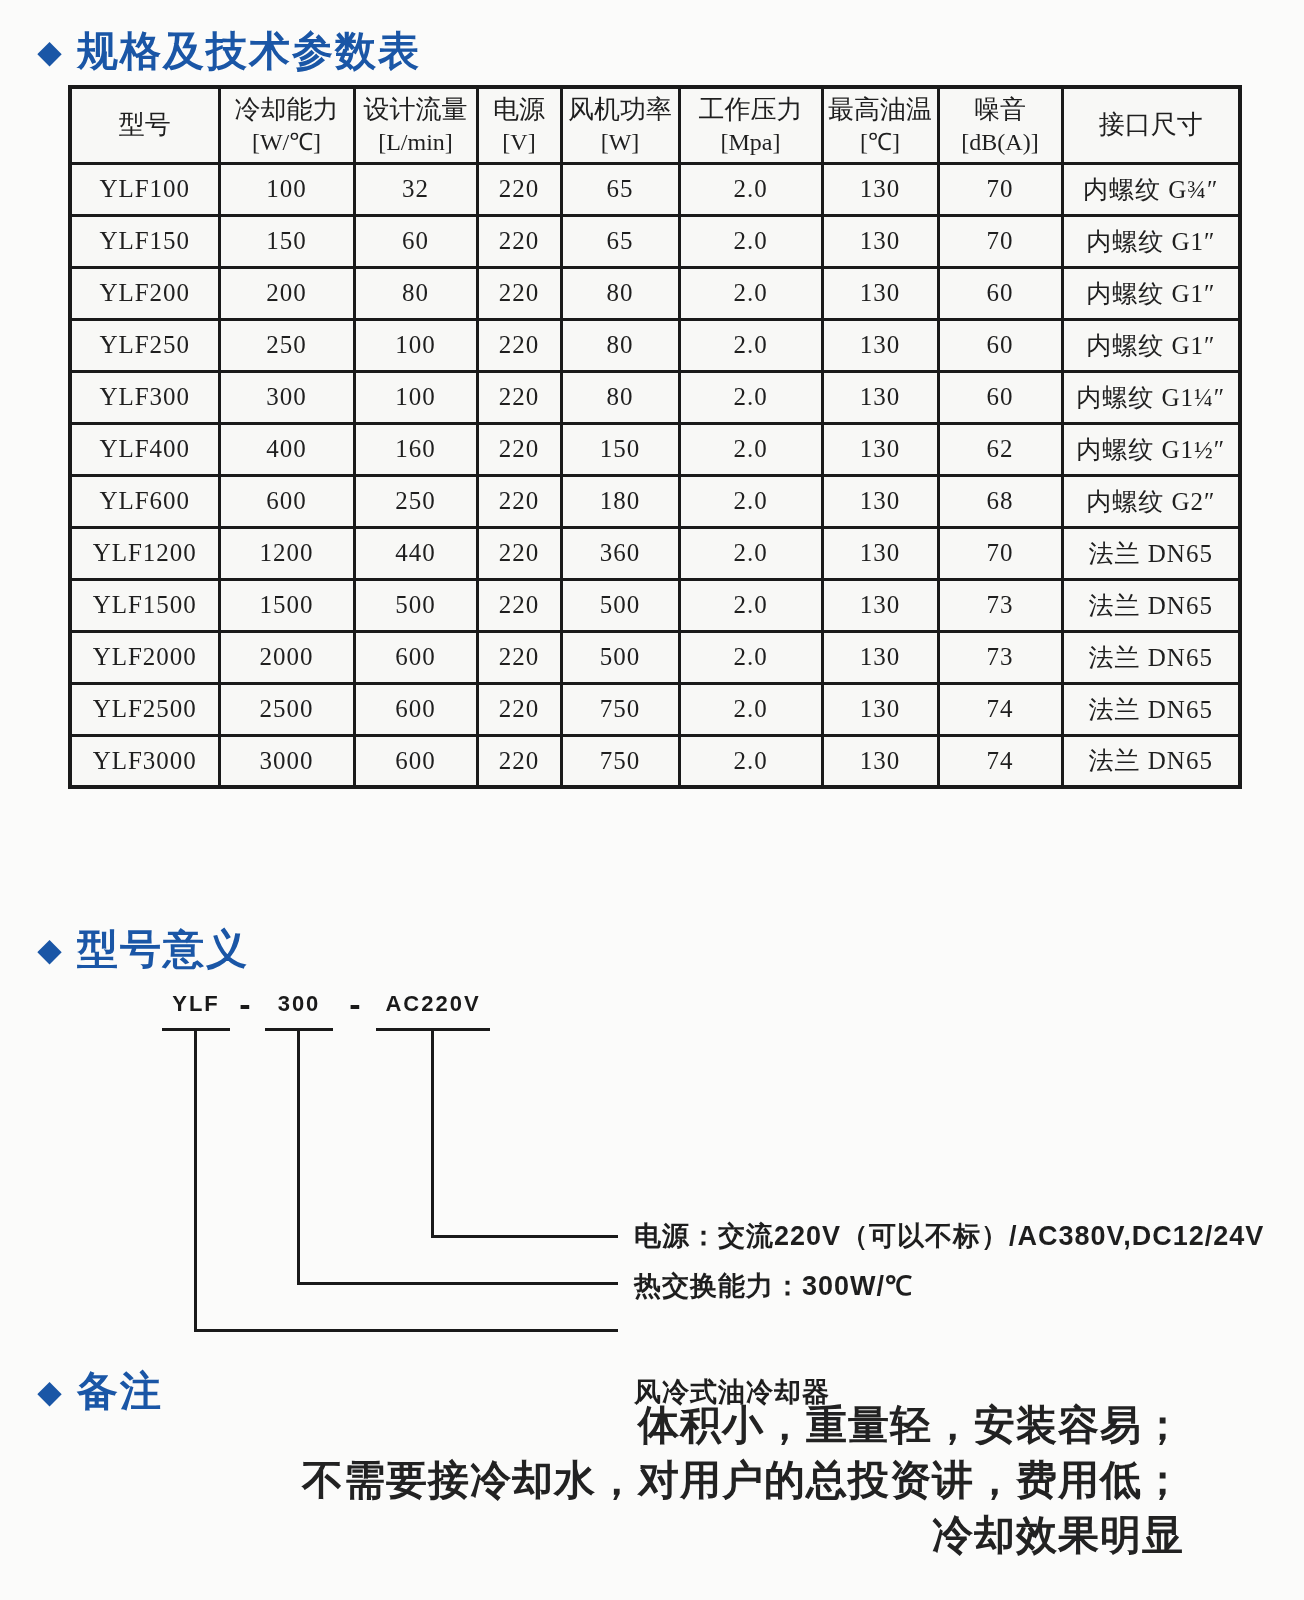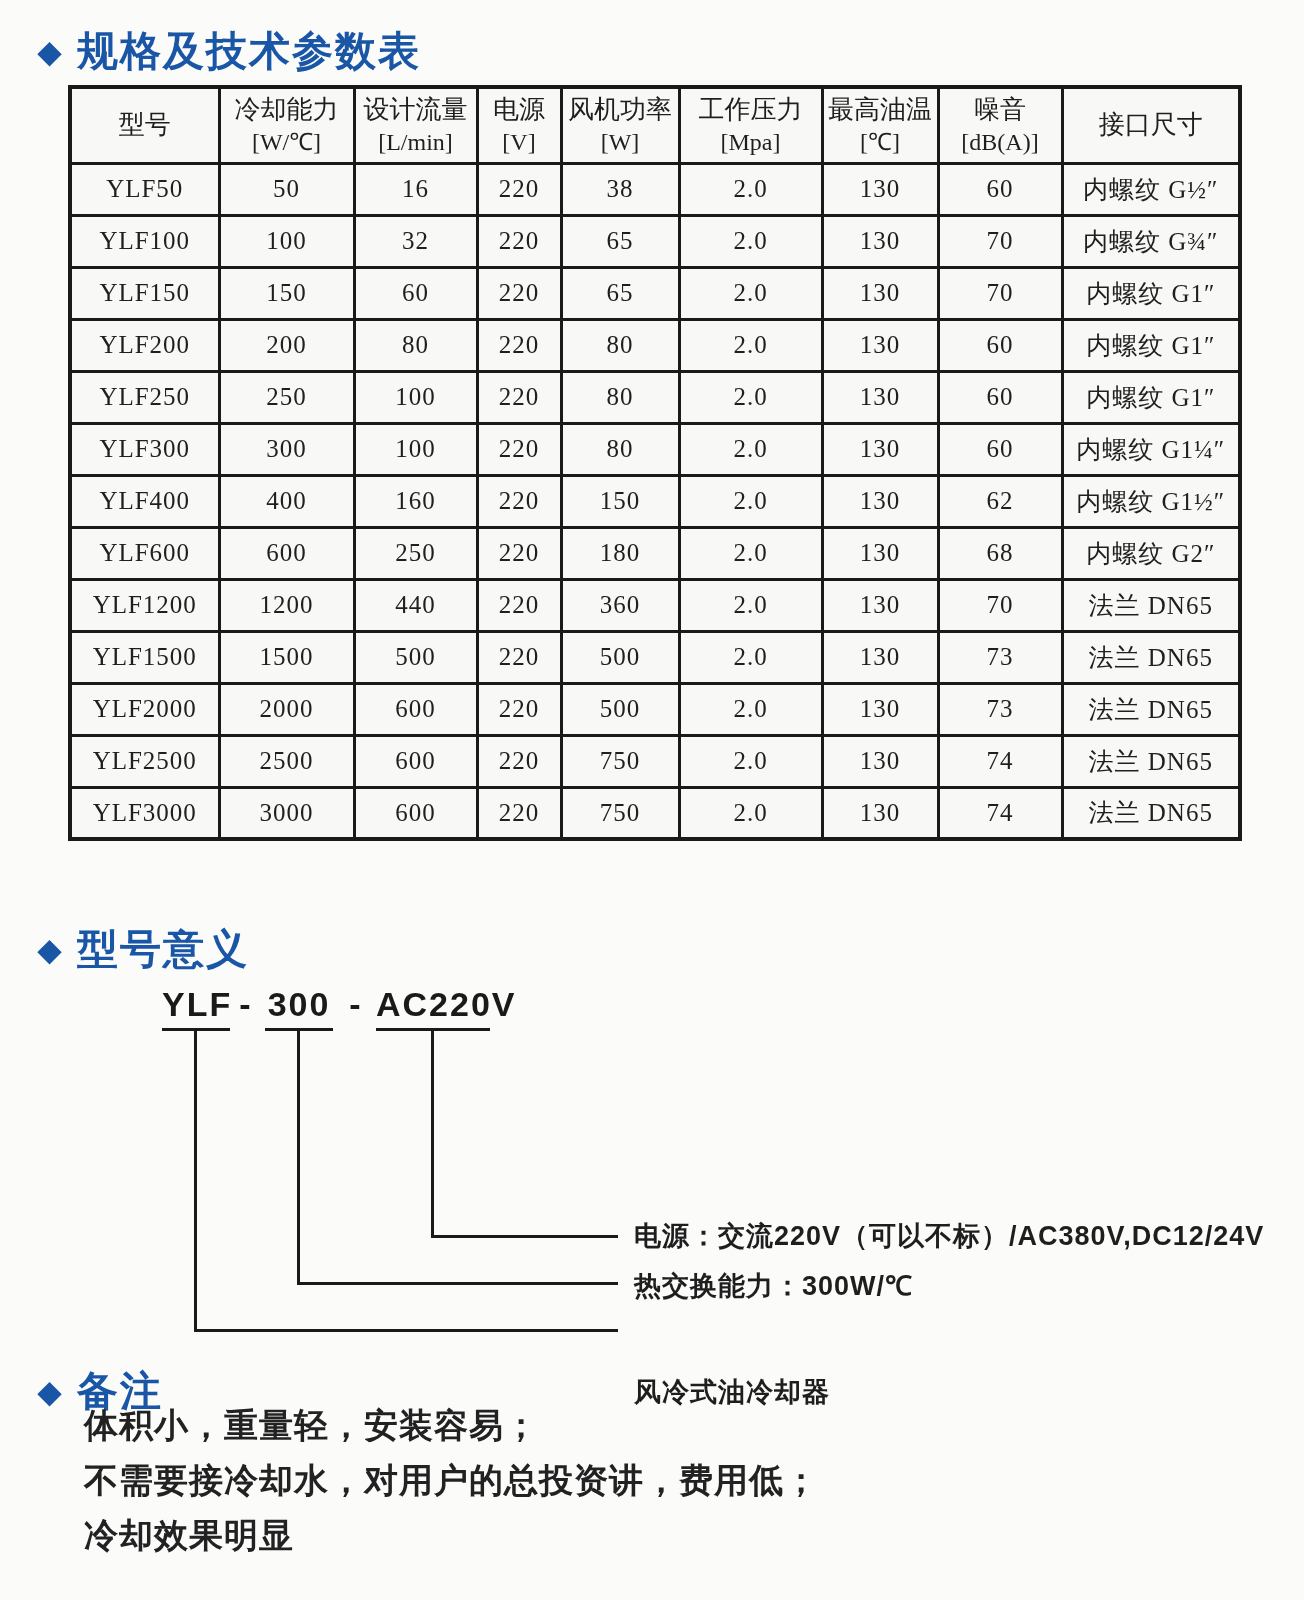--- a/index.html
+++ b/index.html
@@ -45,21 +45,21 @@
   .spec-table thead tr{height:76px;}
   .spec-table tbody tr{height:52px;}
   .spec-table th{font-size:26px;font-weight:normal;line-height:1.25;}
   .spec-table th .h2{font-size:24px;}
   .spec-table td{font-size:25px;letter-spacing:1px;}
 
   
   .code-seg{
     position:absolute;top:984px;height:44px;
     border-bottom:3px solid #1a1a1a;
-    font-size:34px;font-weight:bold;letter-spacing:2px;
+    font-size:22px;font-weight:bold;letter-spacing:2px;
     text-align:center;line-height:40px;color:#1a1a1a;
   }
   .code-dash{
     position:absolute;top:984px;height:44px;
     font-size:34px;font-weight:bold;text-align:center;line-height:40px;color:#1a1a1a;
   }
   .seg-ylf{left:162px;width:68px;}
   .dash-1{left:235px;width:20px;}
   .seg-300{left:265px;width:68px;}
   .dash-2{left:345px;width:20px;}
@@ -84,22 +84,22 @@
   }
   .anno-power{top:1218px;text-align:right;}
   .anno-heat{top:1266px;}
   .anno-cooler{top:1334px;margin-top:40px;}
 
   
   .notes{
     position:absolute;left:84px;top:1398px;width:1100px;
   }
   .note-line{
-    font-size:34px;font-weight:bold;color:#222;
-    line-height:55px;letter-spacing:1px;
+    font-size:41px;font-weight:bold;color:#222;
+    line-height:55px;letter-spacing:1px;text-align:right;
   }
 </style>
 </head>
 <body>
 
 <div class="page">
 
   <div class="section-title t-specs">
     <span class="diamond">◆</span>
     <span class="title-text">规格及技术参数表</span>
@@ -150,31 +150,20 @@
             <div class="h1">噪音</div>
             <div class="h2">[dB(A)]</div>
           </th>
           <th>
             <div class="h1">接口尺寸</div>
           </th>
         </tr>
     </thead>
     <tbody>
         <tr>
-          <td>YLF50</td>
-          <td>50</td>
-          <td>16</td>
-          <td>220</td>
-          <td>38</td>
-          <td>2.0</td>
-          <td>130</td>
-          <td>60</td>
-          <td>内螺纹 G½″</td>
-        </tr>
-        <tr>
           <td>YLF100</td>
           <td>100</td>
           <td>32</td>
           <td>220</td>
           <td>65</td>
           <td>2.0</td>
           <td>130</td>
           <td>70</td>
           <td>内螺纹 G¾″</td>
         </tr>

